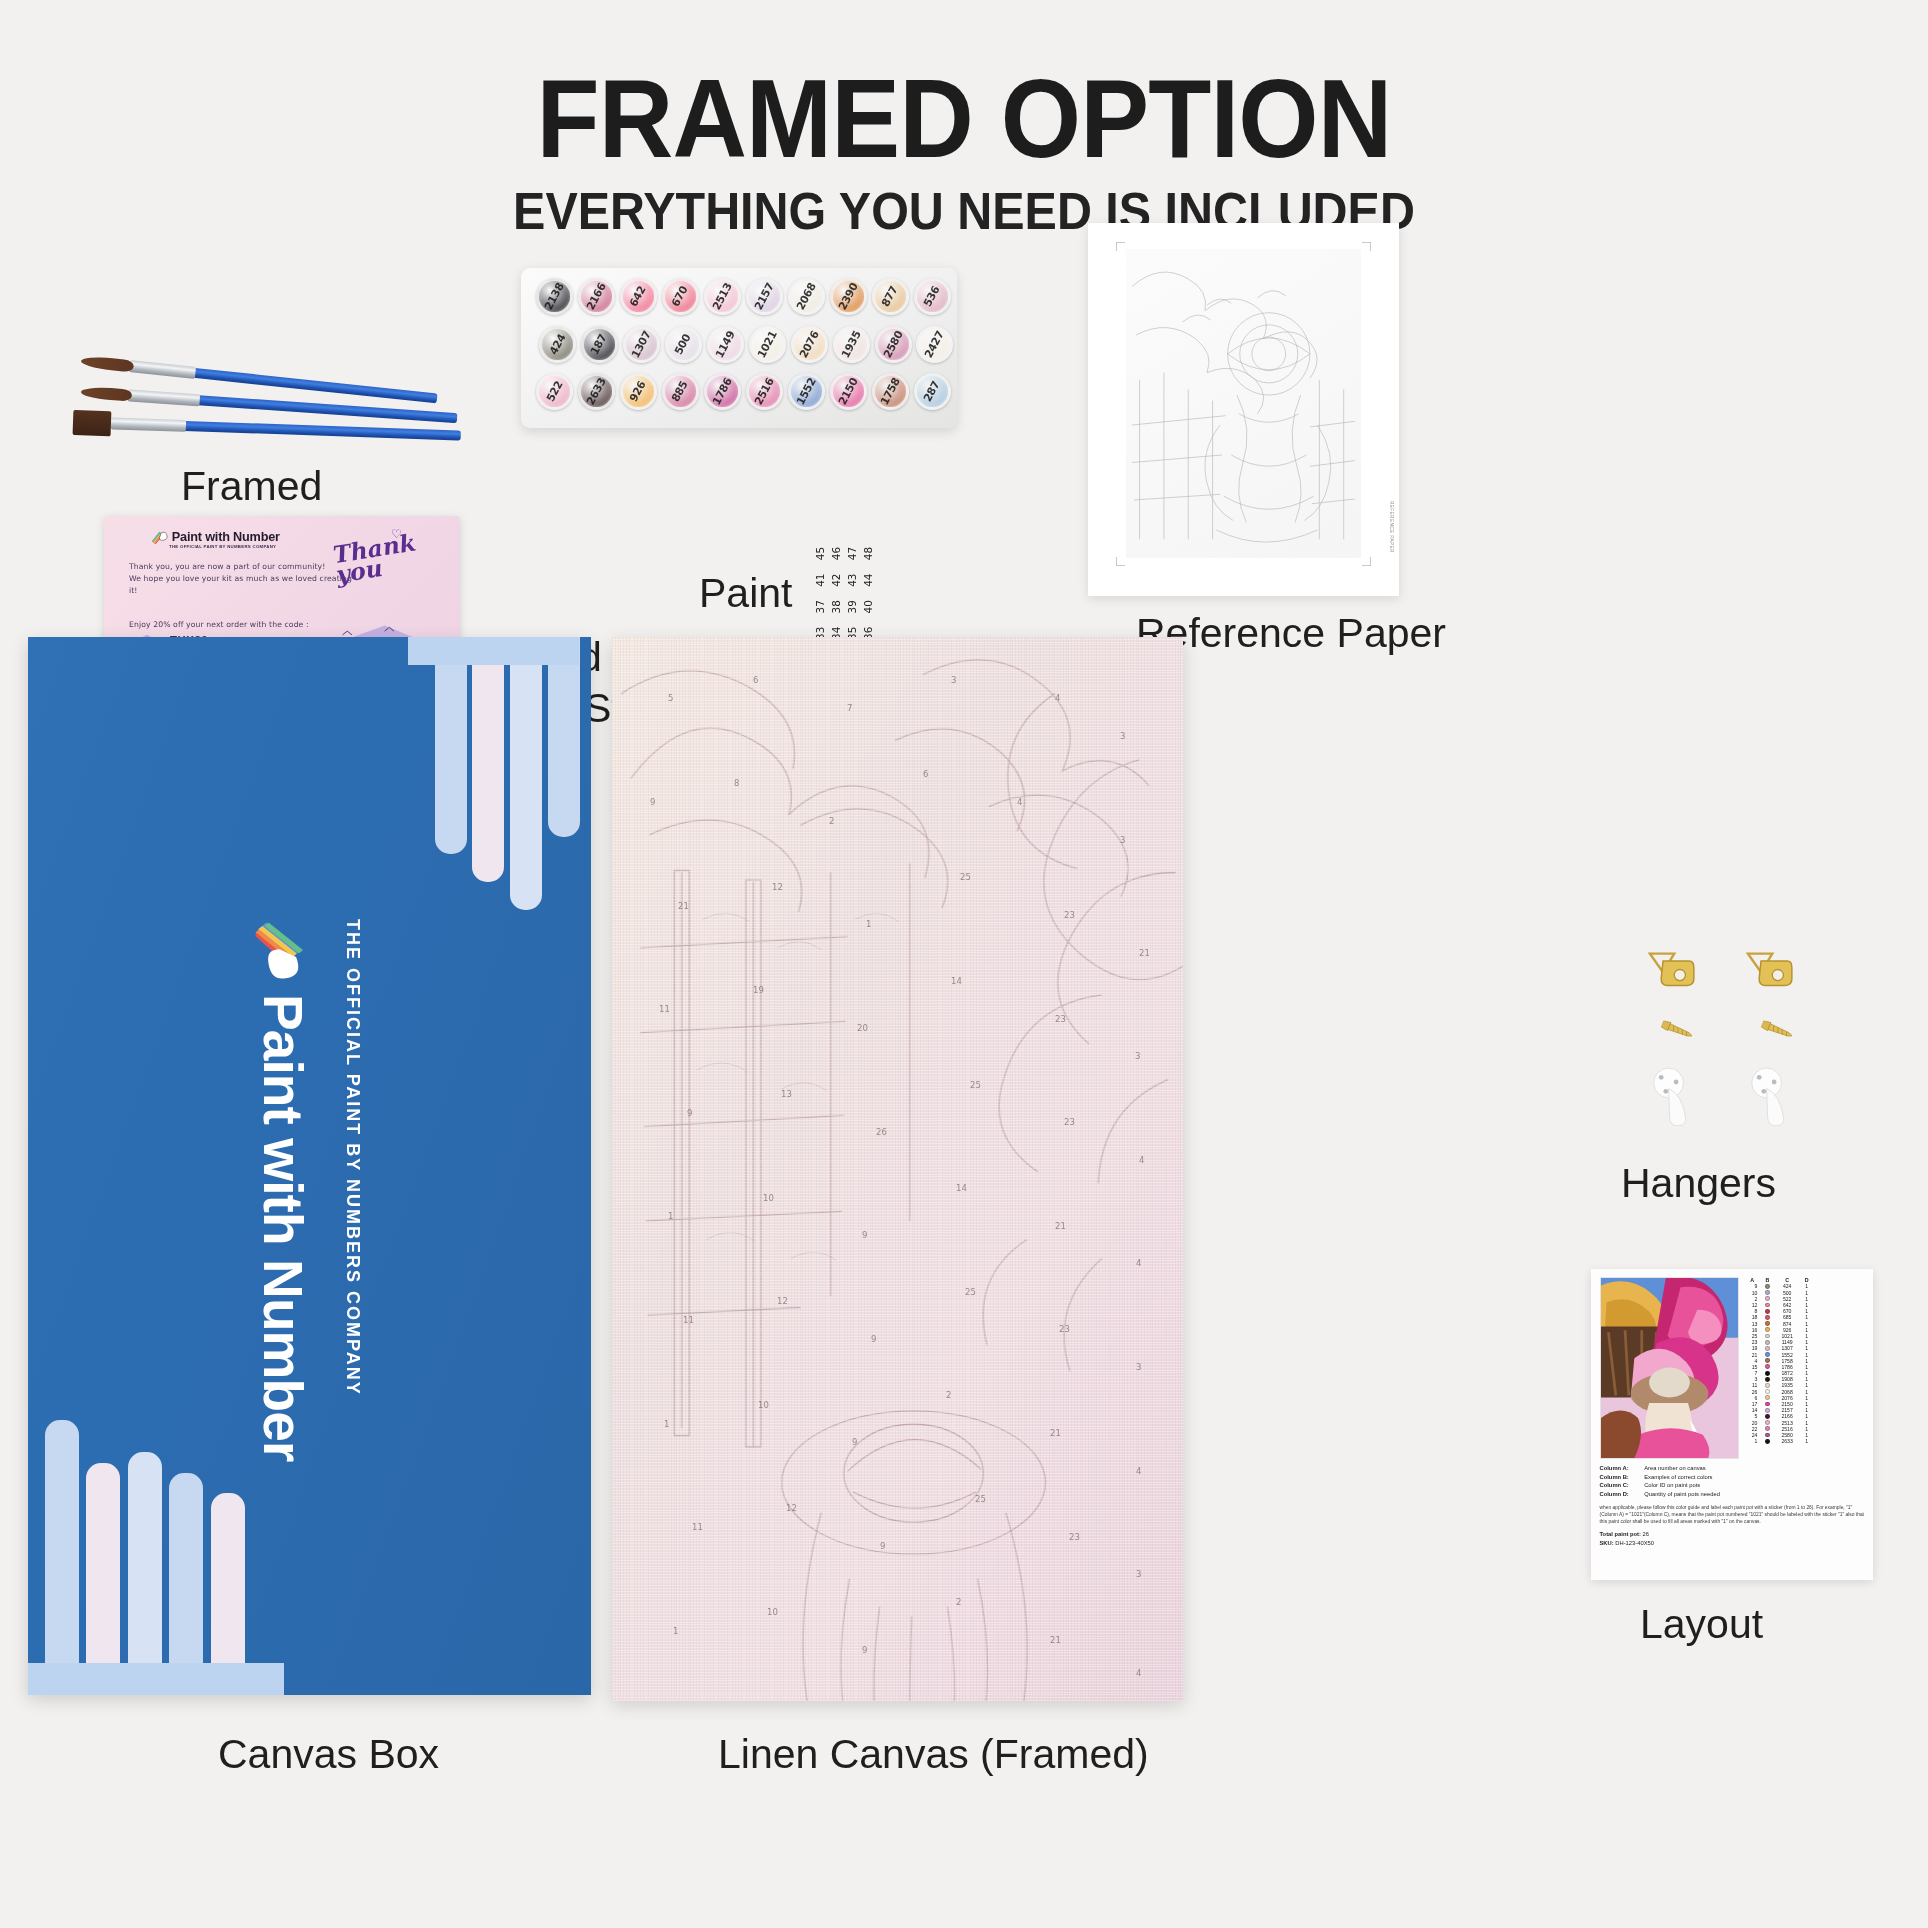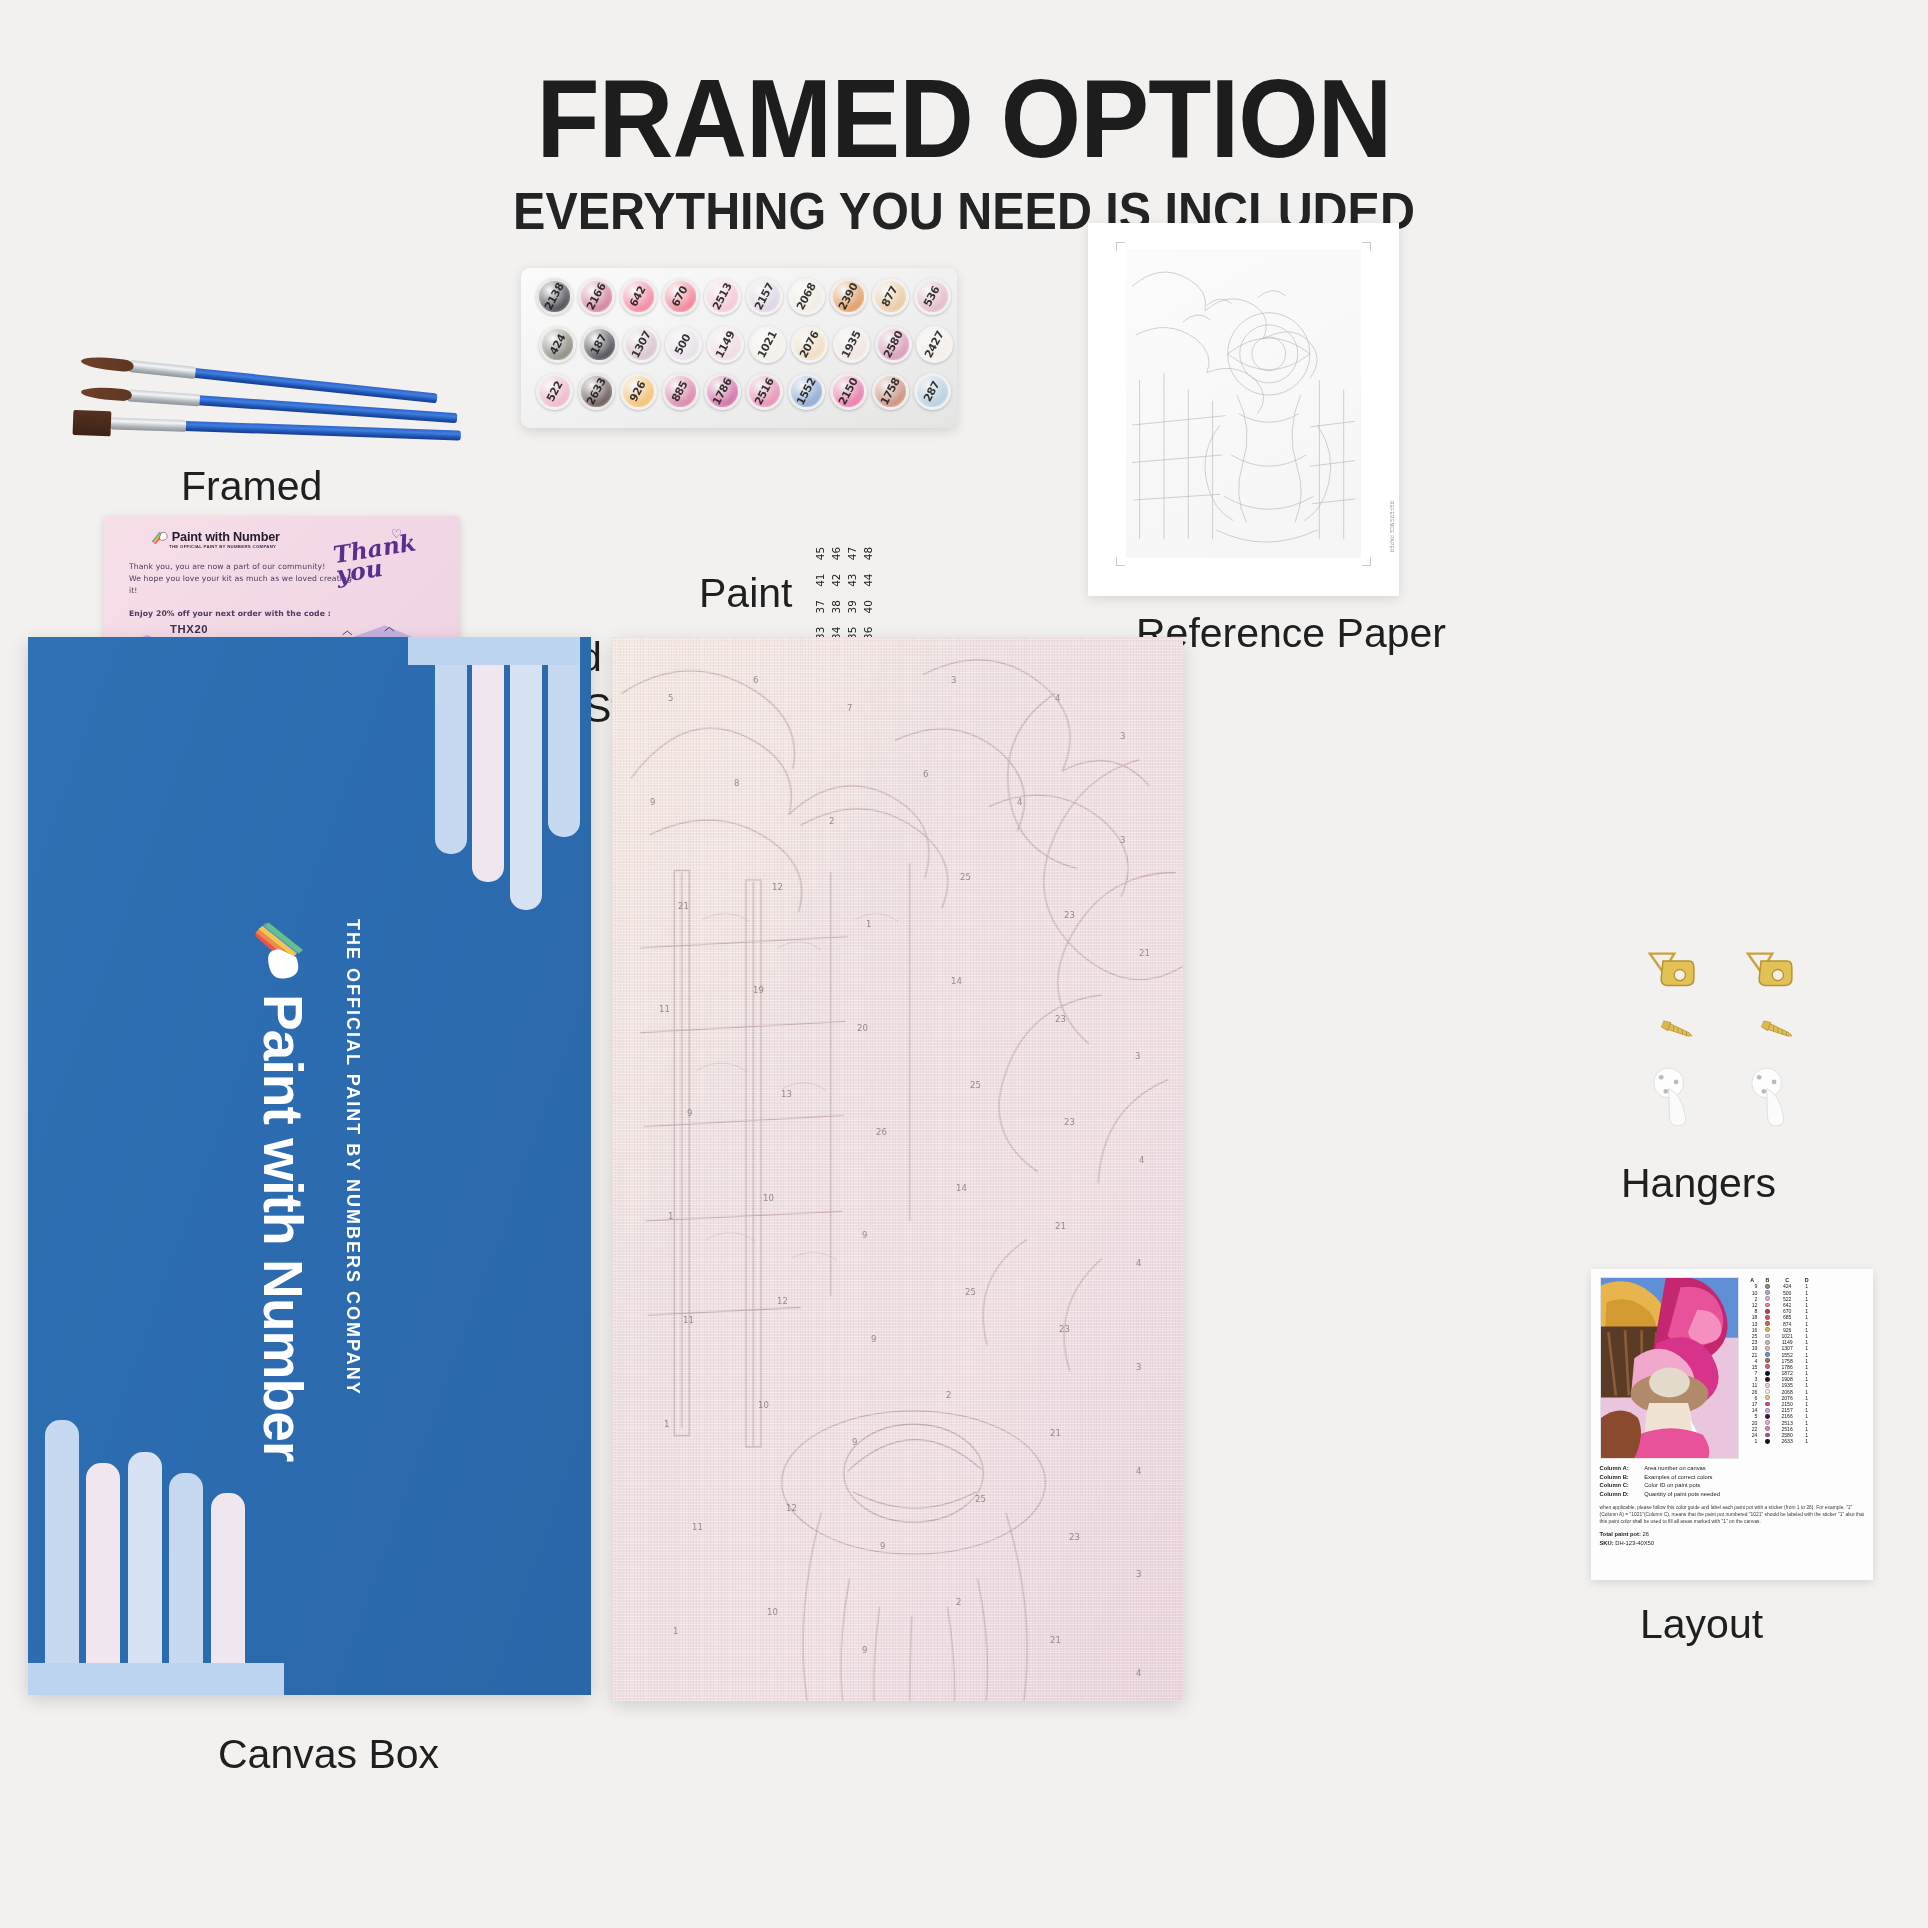--- a/index.html
+++ b/index.html
@@ -266,21 +266,21 @@
         <path d="M11 4 q5 -2 6 3 q1 4 -4 5 q-4 1 -4 -3 z" fill="#ffffff" stroke="#231c2e" stroke-width=".5"></path>
       </svg>
       <span class="card-logo-text">Paint with Number</span>
     </div>
     <div class="card-logo-sub">THE OFFICIAL PAINT BY NUMBERS COMPANY</div>
 
     <div class="card-body">
       <div class="card-line">Thank you, you are now a part of our community!</div>
       <div class="card-line">We hope you love your kit as much as we loved creating</div>
       <div class="card-line">it!</div>
-      <div class="card-line" style="margin-top:11px;font-weight:bold;">Enjoy 20% off your next order with the code :</div>
+      <div class="card-line" style="margin-top:22px;">Enjoy 20% off your next order with the code :</div>
       <div class="card-code">THX20</div>
       <div class="card-line" style="margin-top:11.3px;">Love your purchase?</div>
       <div class="card-line">Let us know by tagging us on social media with the kit!</div>
     </div>
 
     <div class="card-handle">
       <span>@paintwithnumber</span>
       <svg width="8.5" height="8.5" viewBox="0 0 12 12">
         <circle cx="5" cy="5" r="3.4" fill="none" stroke="#4b3a5e" stroke-width="1.3"></circle>
         <line x1="7.6" y1="7.6" x2="10.5" y2="10.5" stroke="#4b3a5e" stroke-width="1.3"></line>
@@ -647,20 +647,21 @@
         <div class="canvas-num" style="left: 457px; top: 895px;">23</div>
         <div class="canvas-num" style="left: 524px; top: 932px;">3</div>
         <div class="canvas-num" style="left: 61px; top: 989px;">1</div>
         <div class="canvas-num" style="left: 155px; top: 970px;">10</div>
         <div class="canvas-num" style="left: 250px; top: 1008px;">9</div>
         <div class="canvas-num" style="left: 344px; top: 960px;">2</div>
         <div class="canvas-num" style="left: 438px; top: 998px;">21</div>
         <div class="canvas-num" style="left: 524px; top: 1031px;">4</div>
       </div>
   </div>
+  <div class="caption" style="left:718px; top:1731px;">Linen Canvas (Framed)</div>
 
   <div class="hangers">
     <svg class="dring" style="left:45px; top:5.6px;" viewBox="0 0 52 46">
       <path d="M4 6 L30 6 L18 26 Z" fill="none" stroke="#c9a23e" stroke-width="2.6"></path>
       <path d="M18 14 L46 14 q5 0 5 7 v12 q0 7 -7 7 H22 q-6 0 -6 -7 z" fill="#e2c156" stroke="#b8922f" stroke-width="1.6"></path>
       <circle cx="36" cy="29" r="6" fill="#f3f0e8" stroke="#b8922f" stroke-width="1.4"></circle>
     </svg>
     <svg class="dring" style="left:143px; top:5.6px;" viewBox="0 0 52 46">
       <path d="M4 6 L30 6 L18 26 Z" fill="none" stroke="#c9a23e" stroke-width="2.6"></path>
       <path d="M18 14 L46 14 q5 0 5 7 v12 q0 7 -7 7 H22 q-6 0 -6 -7 z" fill="#e2c156" stroke="#b8922f" stroke-width="1.6"></path>

